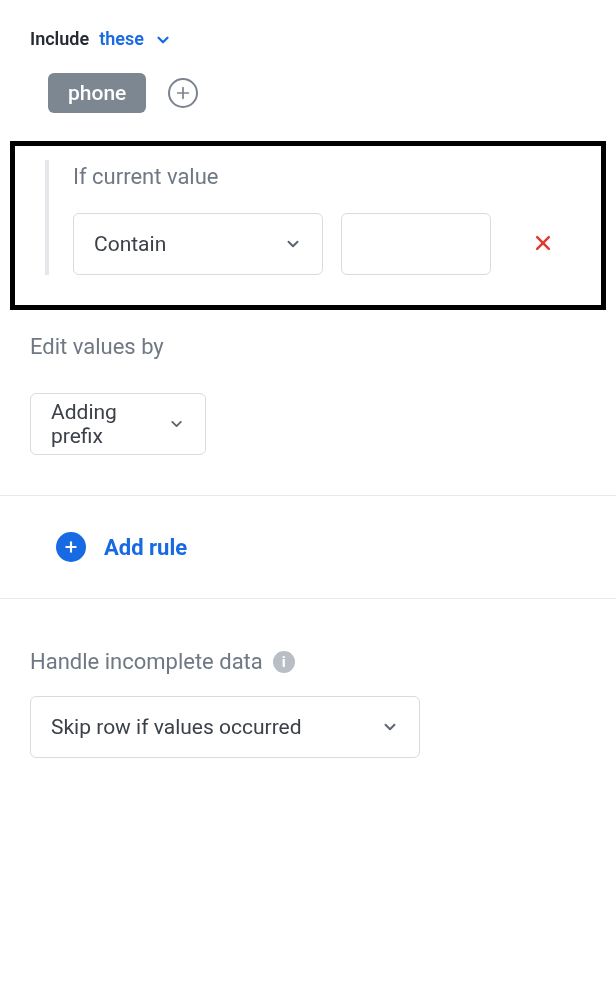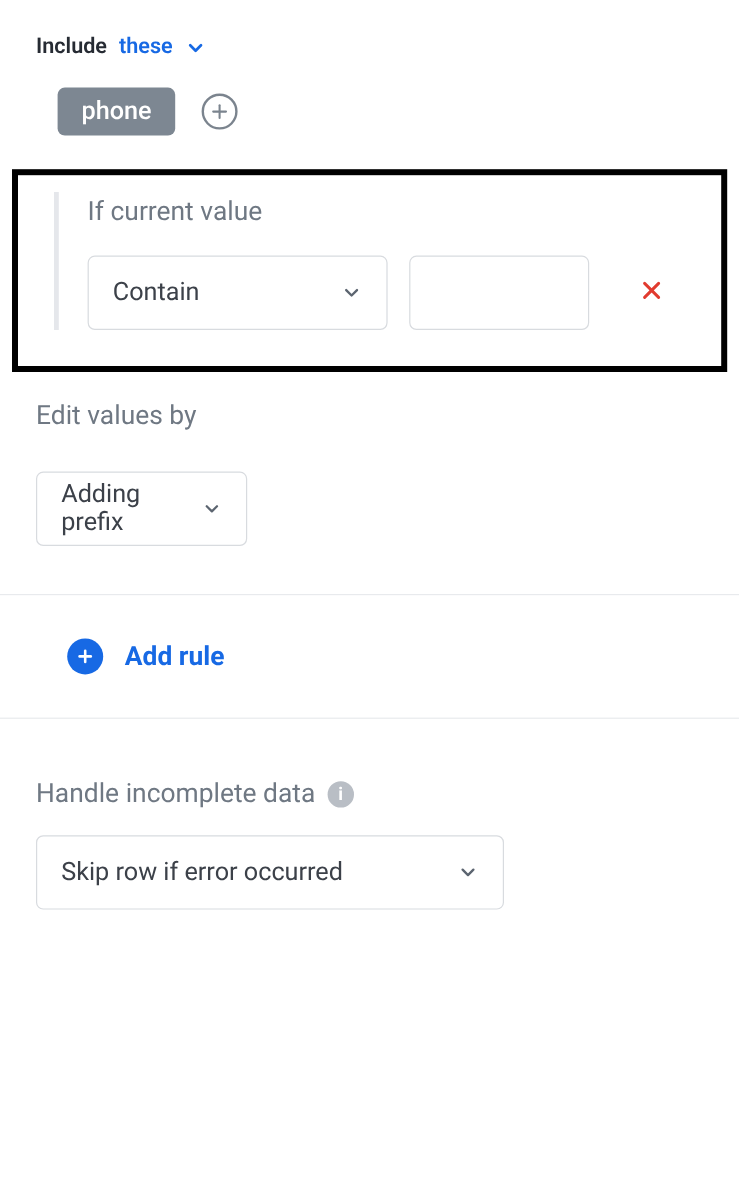--- a/index.html
+++ b/index.html
@@ -249,18 +249,18 @@
 </div>
 
 <hr class="divider">
 
 <div class="handle-section">
   <div class="section-label">
     <span>Handle incomplete data</span>
     <span class="info-icon">i</span>
   </div>
   <div class="select-control err">
-    <span>Skip row if error occurred</span>
+    <span>Skip row if values occurred</span>
     <svg class="chev-down" viewBox="0 0 24 24" fill="none" stroke="#5C6570" stroke-width="2.6" stroke-linecap="round" stroke-linejoin="round">
         <polyline points="6 9 12 15 18 9"></polyline>
       </svg>
   </div>
 </div>
 
 </body></html>

